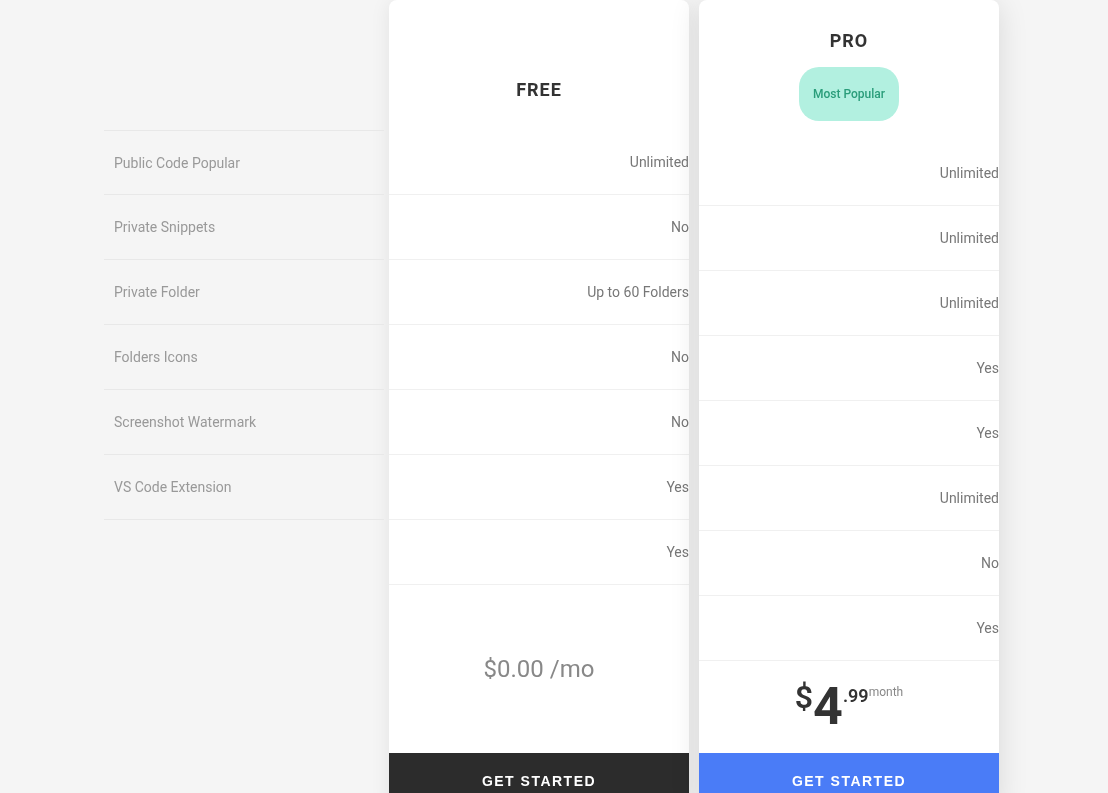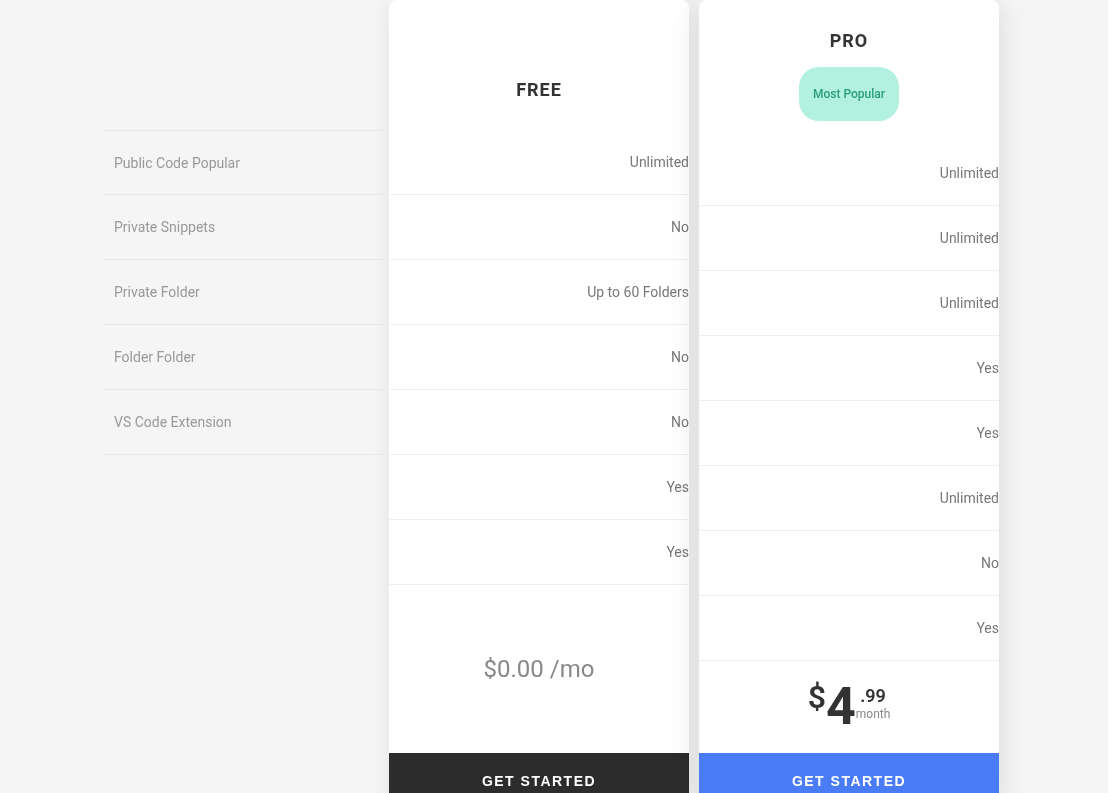--- a/index.html
+++ b/index.html
@@ -133,21 +133,21 @@
 
     .price-amount {
       font-size: 52px;
       font-weight: 700;
       color: #333;
       line-height: 1;
     }
 
     .price-cents-period {
       display: flex;
-      flex-direction: column;
+      flex-direction: row;
       justify-content: flex-end;
       padding-top: 4px;
       margin-left: 0;
     }
 
     .price-cents {
       font-size: 18px;
       font-weight: 600;
       color: #333;
       line-height: 1.2;
@@ -272,21 +272,24 @@
       <div class="feature-row">
         <span class="feature-label">Public Code Popular</span>
       </div>
       <div class="feature-row">
         <span class="feature-label">Private Snippets</span>
       </div>
       <div class="feature-row">
         <span class="feature-label">Private Folder</span>
       </div>
       <div class="feature-row">
-        <span class="feature-label">Folder Folder</span>
+        <span class="feature-label">Folders Icons</span>
+      </div>
+      <div class="feature-row">
+        <span class="feature-label">Screenshot Watermark</span>
       </div>
       <div class="feature-row">
         <span class="feature-label">VS Code Extension</span>
       </div>
     </div>
   </div>
 
 <style>
   .pricing-container {
     position: relative;

